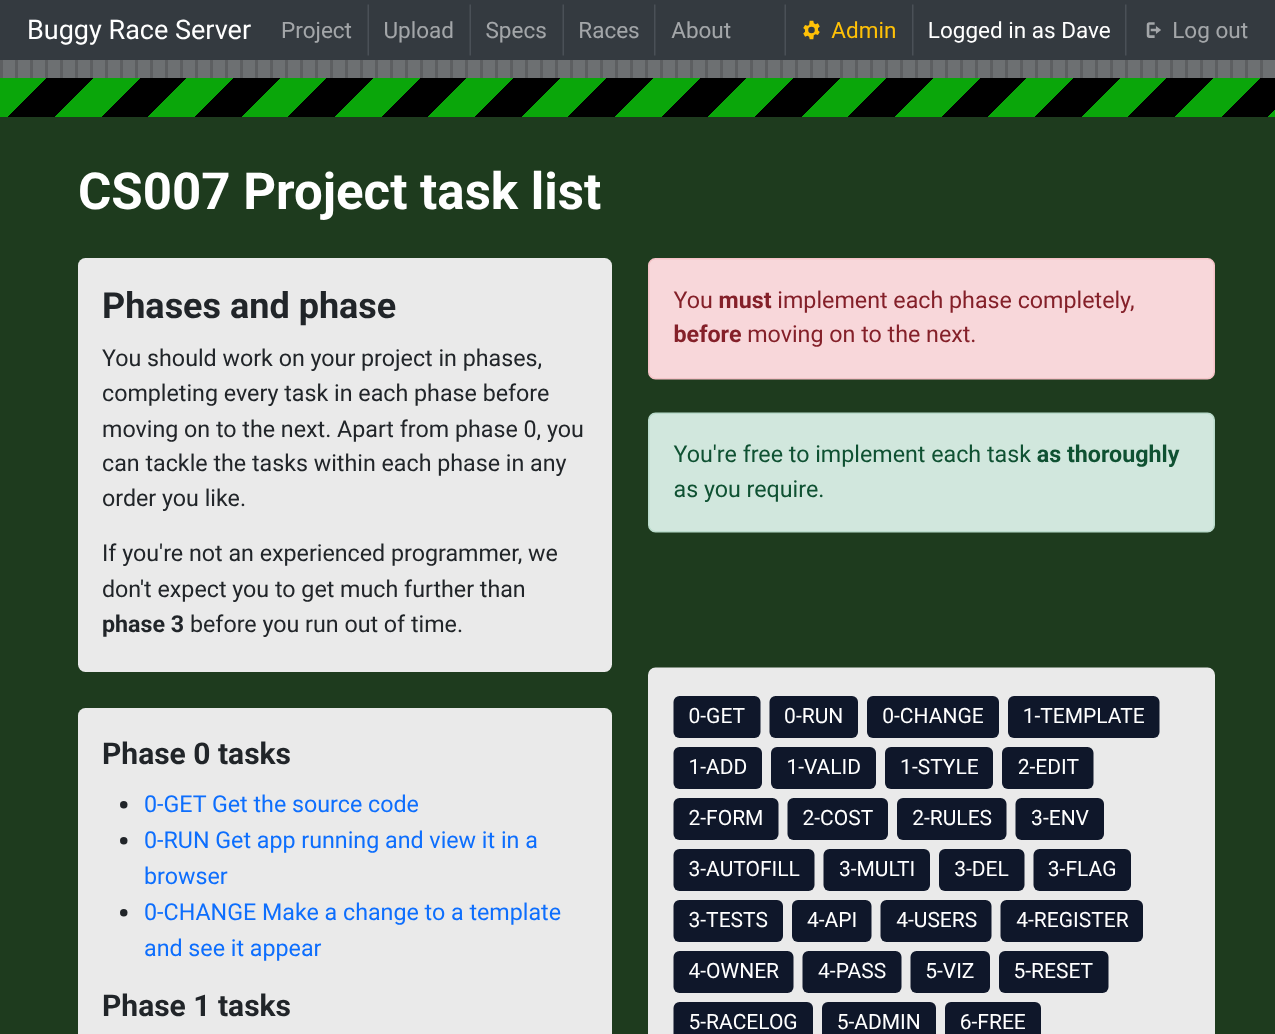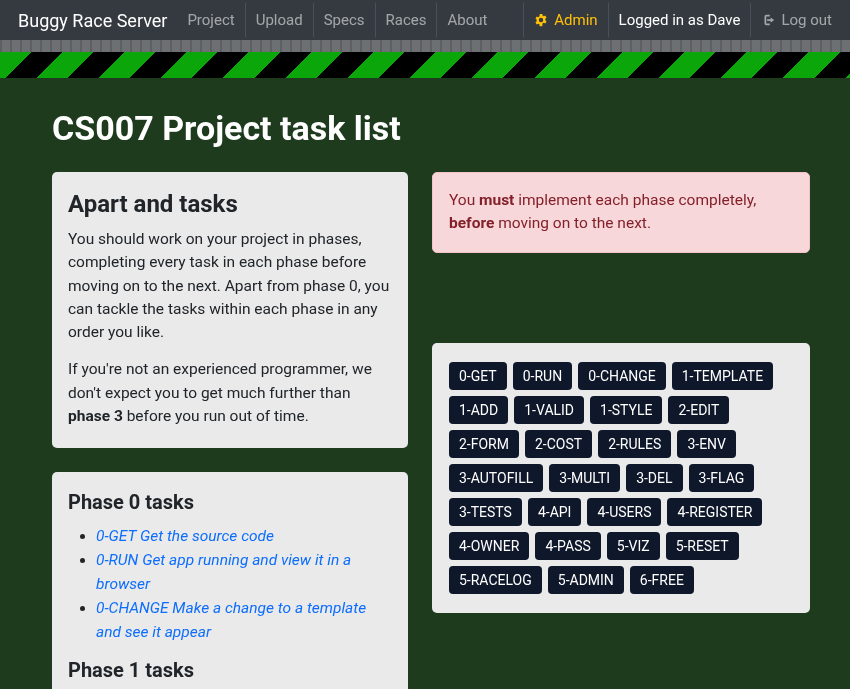--- a/index.html
+++ b/index.html
@@ -44,21 +44,21 @@
 .card {
   background: #eaeaea;
   border-radius: 5px;
   padding: 16px 16px;
   margin-bottom: 24px;
 }
 .card h2 { font-size: 24px; font-weight: 700; margin: 2px 0 10px 0; }
 .card h3 { font-size: 20px; font-weight: 700; margin: 14px 0 10px 0; }
 .card p { font-size: 15.5px; line-height: 1.5; margin-bottom: 14px; color: #212529; }
 .card p:last-child { margin-bottom: 4px; }
-.card ul { padding-left: 28px; margin-bottom: 8px; font-style: italic; }
+.card ul { padding-left: 28px; margin-bottom: 8px; }
 .card li { font-size: 15.5px; line-height: 1.55; color: #212529; }
 .card li a { color: #0d6efd; text-decoration: none; }
 .alert { border-radius: 5px; padding: 16px 16px; margin-bottom: 22px; font-size: 15.5px; line-height: 1.5; }
 .alert-danger { background: #f8d7da; color: #842029; border: 1px solid #f5c2c7; }
 .alert-success { background: #d1e7dd; color: #0f5132; border: 1px solid #badbcc; }
 .tag-box {
   background: #eaeaea;
   border-radius: 5px;
   padding: 16px 14px;
   margin-top: 90px;
@@ -105,21 +105,21 @@
 
 <div class="texture-bar"></div>
 <div class="hazard-bar"></div>
 
 <div class="container">
   <h1 class="page-title">CS007 Project task list</h1>
 
   <div class="columns">
     <div class="left-col">
       <div class="card">
-        <h2>Apart and tasks</h2>
+        <h2>Phases and phase</h2>
         <p>You should work on your project in phases, completing every task in each phase before moving on to the next. Apart from phase 0, you can tackle the tasks within each phase in any order you like.</p>
         <p>
           <span>If you're not an experienced programmer, we don't expect you to get much further than </span><strong>phase 3</strong><span> before you run out of time.</span>
         </p>
       </div>
 
       <div class="card">
         <h3 style="margin-top:2px">Phase 0 tasks</h3>
         <ul>
           <li><a href="#">0-GET Get the source code</a></li>
@@ -129,17 +129,20 @@
 
         <h3>Phase 1 tasks</h3>
 
       </div>
     </div>
 
     <div class="right-col">
       <div class="alert alert-danger">
         <span>You </span><strong>must</strong><span> implement each phase completely, </span><strong>before</strong><span> moving on to the next.</span>
       </div>
+      <div class="alert alert-success">
+        <span>You're free to implement each task </span><strong>as thoroughly</strong><span> as you require.</span>
+      </div>
 
       <div class="tag-box" id="tagbox"><span class="tag">0-GET</span><span class="tag">0-RUN</span><span class="tag">0-CHANGE</span><span class="tag">1-TEMPLATE</span><span class="tag">1-ADD</span><span class="tag">1-VALID</span><span class="tag">1-STYLE</span><span class="tag">2-EDIT</span><span class="tag">2-FORM</span><span class="tag">2-COST</span><span class="tag">2-RULES</span><span class="tag">3-ENV</span><span class="tag">3-AUTOFILL</span><span class="tag">3-MULTI</span><span class="tag">3-DEL</span><span class="tag">3-FLAG</span><span class="tag">3-TESTS</span><span class="tag">4-API</span><span class="tag">4-USERS</span><span class="tag">4-REGISTER</span><span class="tag">4-OWNER</span><span class="tag">4-PASS</span><span class="tag">5-VIZ</span><span class="tag">5-RESET</span><span class="tag">5-RACELOG</span><span class="tag">5-ADMIN</span><span class="tag">6-FREE</span></div>
     </div>
   </div>
 </div>
 
 </body></html>

